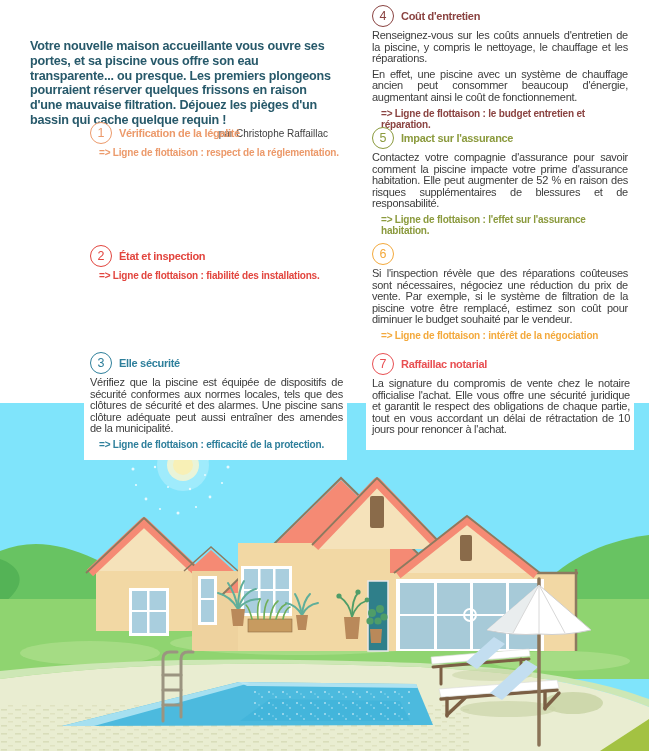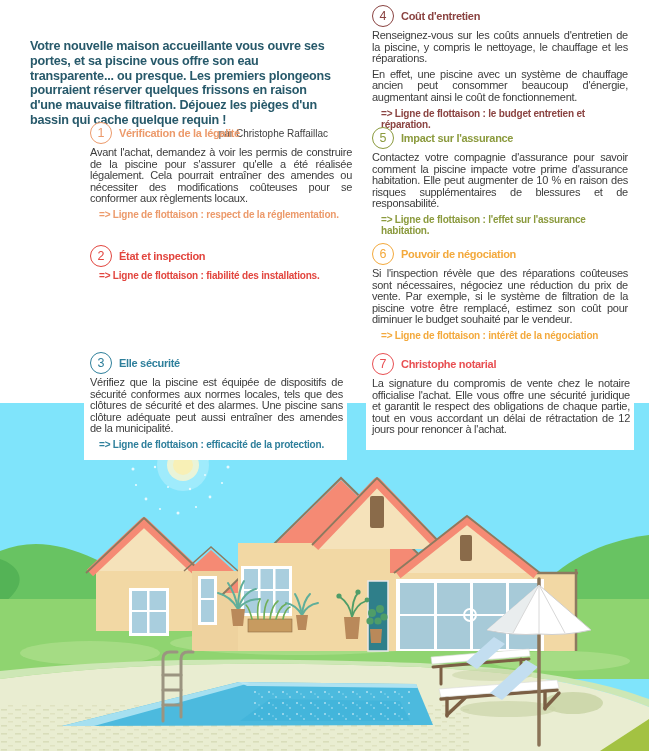--- a/index.html
+++ b/index.html
@@ -48,23 +48,20 @@
 <div class="page">
 
   <div class="txt intro">Votre nouvelle maison accueillante vous ouvre ses portes, et sa piscine vous offre son eau transparente... ou presque. Les premiers plongeons pourraient réserver quelques frissons en raison d'une mauvaise filtration. Déjouez les pièges d'un bassin qui cache quelque requin !</div>
   <div class="txt byline">par Christophe Raffaillac</div>
 
   <div class="section" style="left: 90px; top: 122px; width: 262px; --c: #ec9a6b;">
     <div class="sec-head">
       <div class="sec-num">1</div>
       <div class="sec-title">Vérification de la légalité</div>
     </div>
-    <div class="sec-body">
-        <p>Avant l'achat, demandez à voir les permis de construire de la piscine pour s'assurer qu'elle a été réalisée légalement. Cela pourrait entraîner des amendes ou nécessiter des modifications coûteuses pour se conformer aux règlements locaux.</p>
-      </div>
     <div class="sec-note">=&gt; Ligne de flottaison : respect de la réglementation.</div>
   </div>
 
   <div class="section" style="left: 90px; top: 245px; width: 262px; --c: #e2453e;">
     <div class="sec-head">
       <div class="sec-num">2</div>
       <div class="sec-title">État et inspection</div>
     </div>
     <div class="sec-note">=&gt; Ligne de flottaison : fiabilité des installations.</div>
   </div>
@@ -91,43 +88,42 @@
     </div>
     <div class="sec-note">=&gt; Ligne de flottaison : le budget entretien et réparation.</div>
   </div>
 
   <div class="section" style="left: 372px; top: 127px; width: 256px; --c: #8b9a3d;">
     <div class="sec-head">
       <div class="sec-num">5</div>
       <div class="sec-title">Impact sur l'assurance</div>
     </div>
     <div class="sec-body">
-        <p>Contactez votre compagnie d'assurance pour savoir comment la piscine impacte votre prime d'assurance habitation. Elle peut augmenter de 10 % en raison des risques supplémentaires de blessures et de responsabilité.</p>
+        <p>Contactez votre compagnie d'assurance pour savoir comment la piscine impacte votre prime d'assurance habitation. Elle peut augmenter de 52 % en raison des risques supplémentaires de blessures et de responsabilité.</p>
       </div>
     <div class="sec-note">=&gt; Ligne de flottaison : l'effet sur l'assurance habitation.</div>
   </div>
 
   <div class="section" style="left: 372px; top: 243px; width: 256px; --c: #f3a93c;">
     <div class="sec-head">
       <div class="sec-num">6</div>
-      <div class="sec-title">Pouvoir de négociation</div>
     </div>
     <div class="sec-body">
         <p>Si l'inspection révèle que des réparations coûteuses sont nécessaires, négociez une réduction du prix de vente. Par exemple, si le système de filtration de la piscine votre être remplacé, estimez son coût pour diminuer le budget souhaité par le vendeur.</p>
       </div>
     <div class="sec-note">=&gt; Ligne de flottaison : intérêt de la négociation</div>
   </div>
 
   <div class="section boxed" style="left: 366px; top: 350px; width: 258px; padding: 3px 4px 10px 6px; --c: #e84f52;">
     <div class="sec-head">
       <div class="sec-num">7</div>
-      <div class="sec-title">Christophe notarial</div>
-    </div>
-    <div class="sec-body">
-        <p>La signature du compromis de vente chez le notaire officialise l'achat. Elle vous offre une sécurité juridique et garantit le respect des obligations de chaque partie, tout en vous accordant un délai de rétractation de 12 jours pour renoncer à l'achat.</p>
+      <div class="sec-title">Raffaillac notarial</div>
+    </div>
+    <div class="sec-body">
+        <p>La signature du compromis de vente chez le notaire officialise l'achat. Elle vous offre une sécurité juridique et garantit le respect des obligations de chaque partie, tout en vous accordant un délai de rétractation de 10 jours pour renoncer à l'achat.</p>
       </div>
   </div>
 
   <svg class="illus" viewBox="0 0 649 348">
     <defs>
       <pattern id="tiles" width="14" height="8" patternUnits="userSpaceOnUse">
         <rect x="1" y="2" width="6" height="1.6" fill="#d6dab6"></rect>
         <rect x="8" y="6" width="5" height="1.5" fill="#dde0bd"></rect>
       </pattern>
       <pattern id="sparkle" width="14" height="11" patternUnits="userSpaceOnUse">

